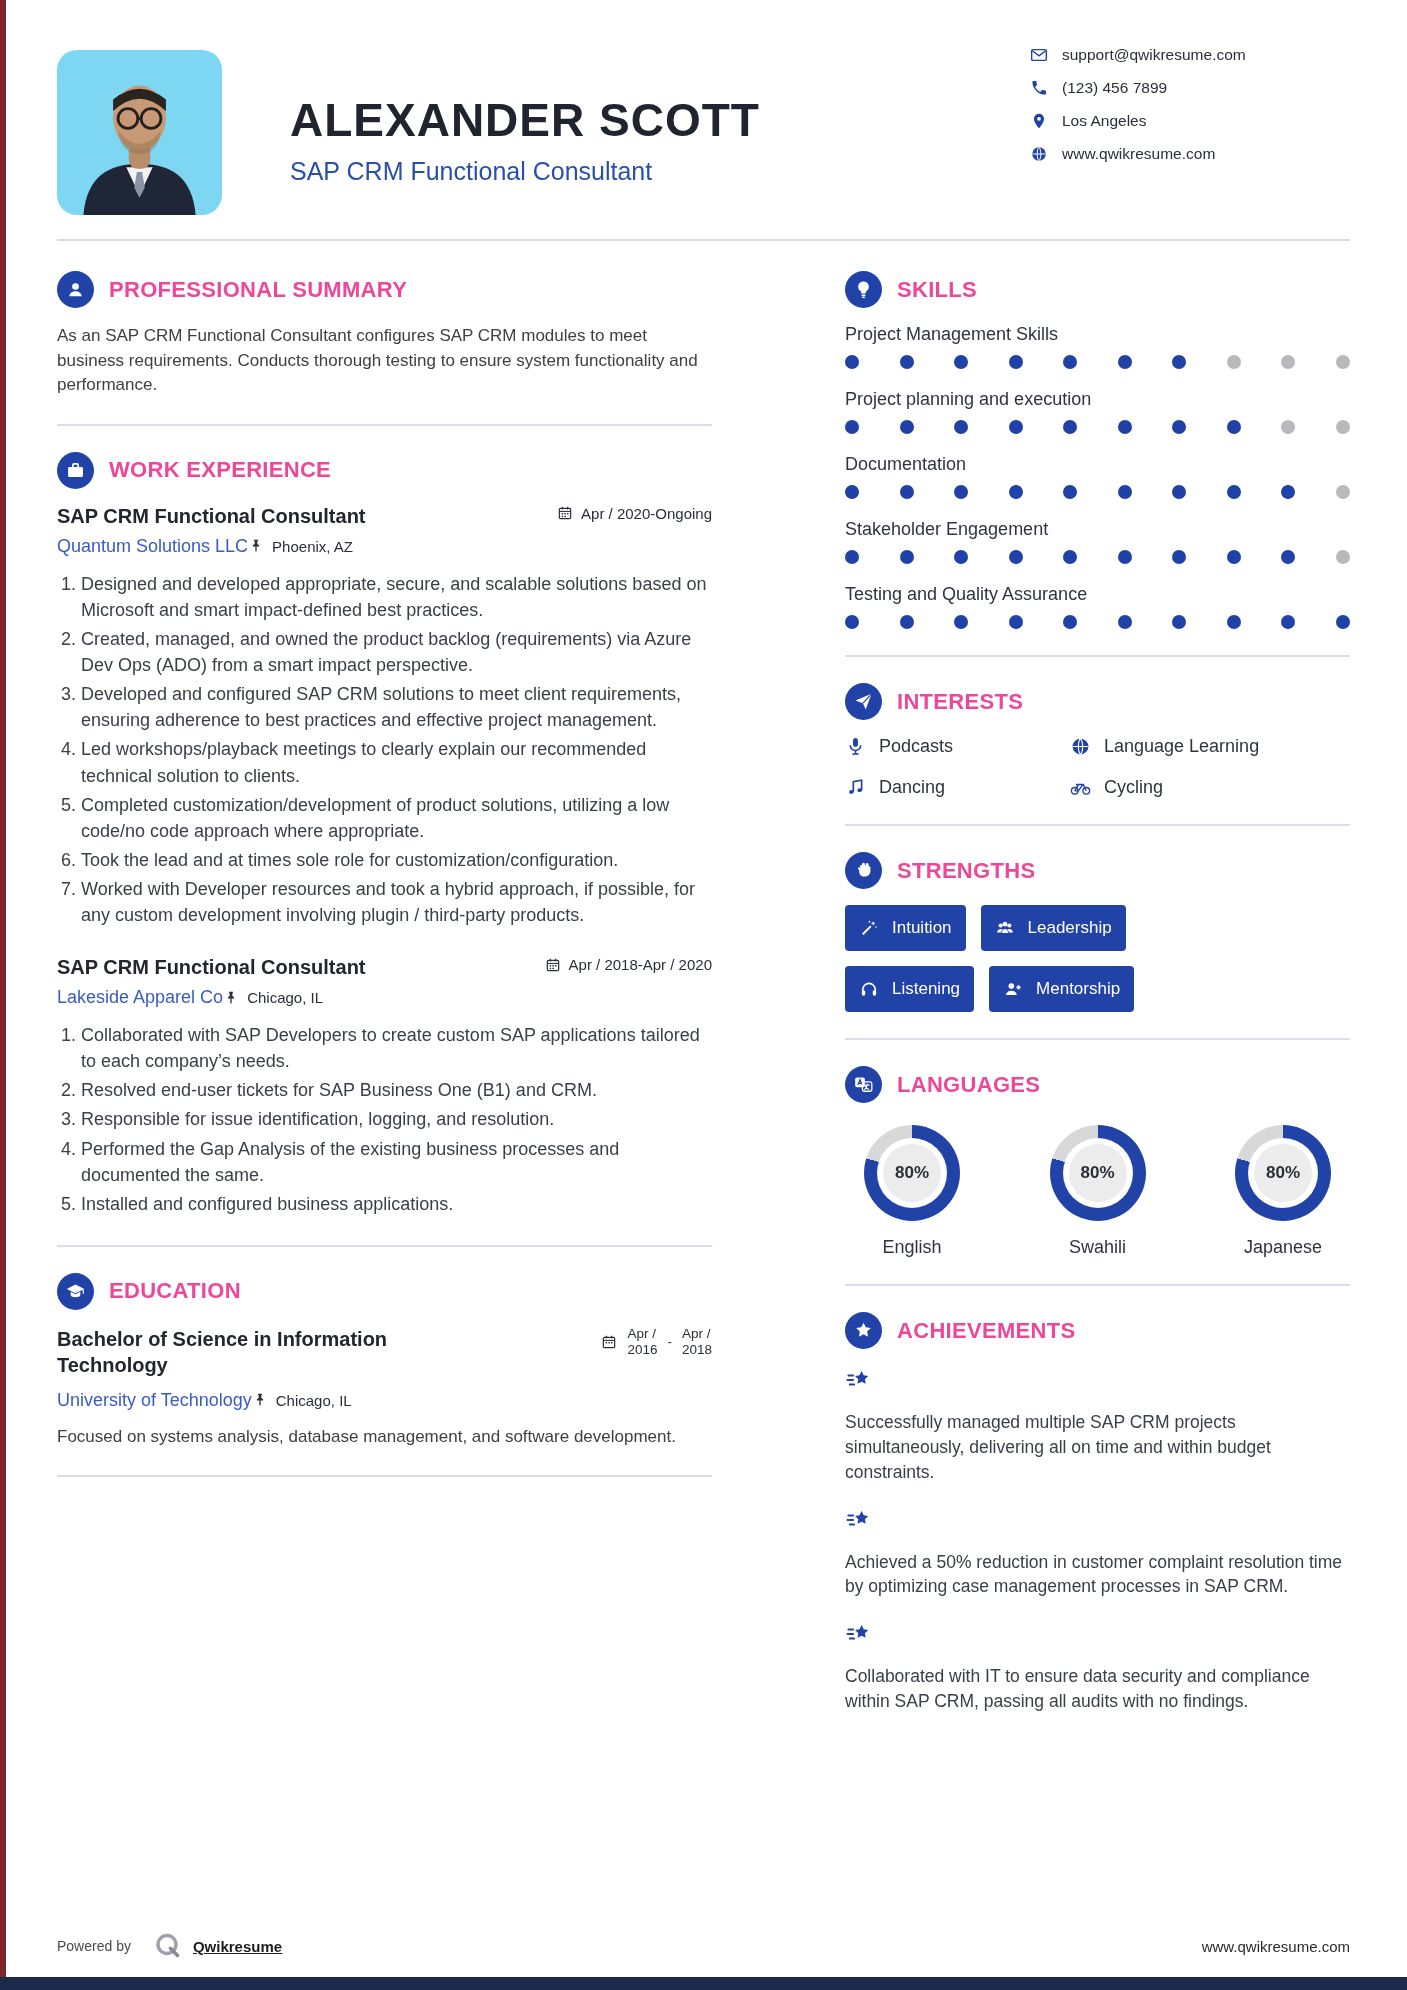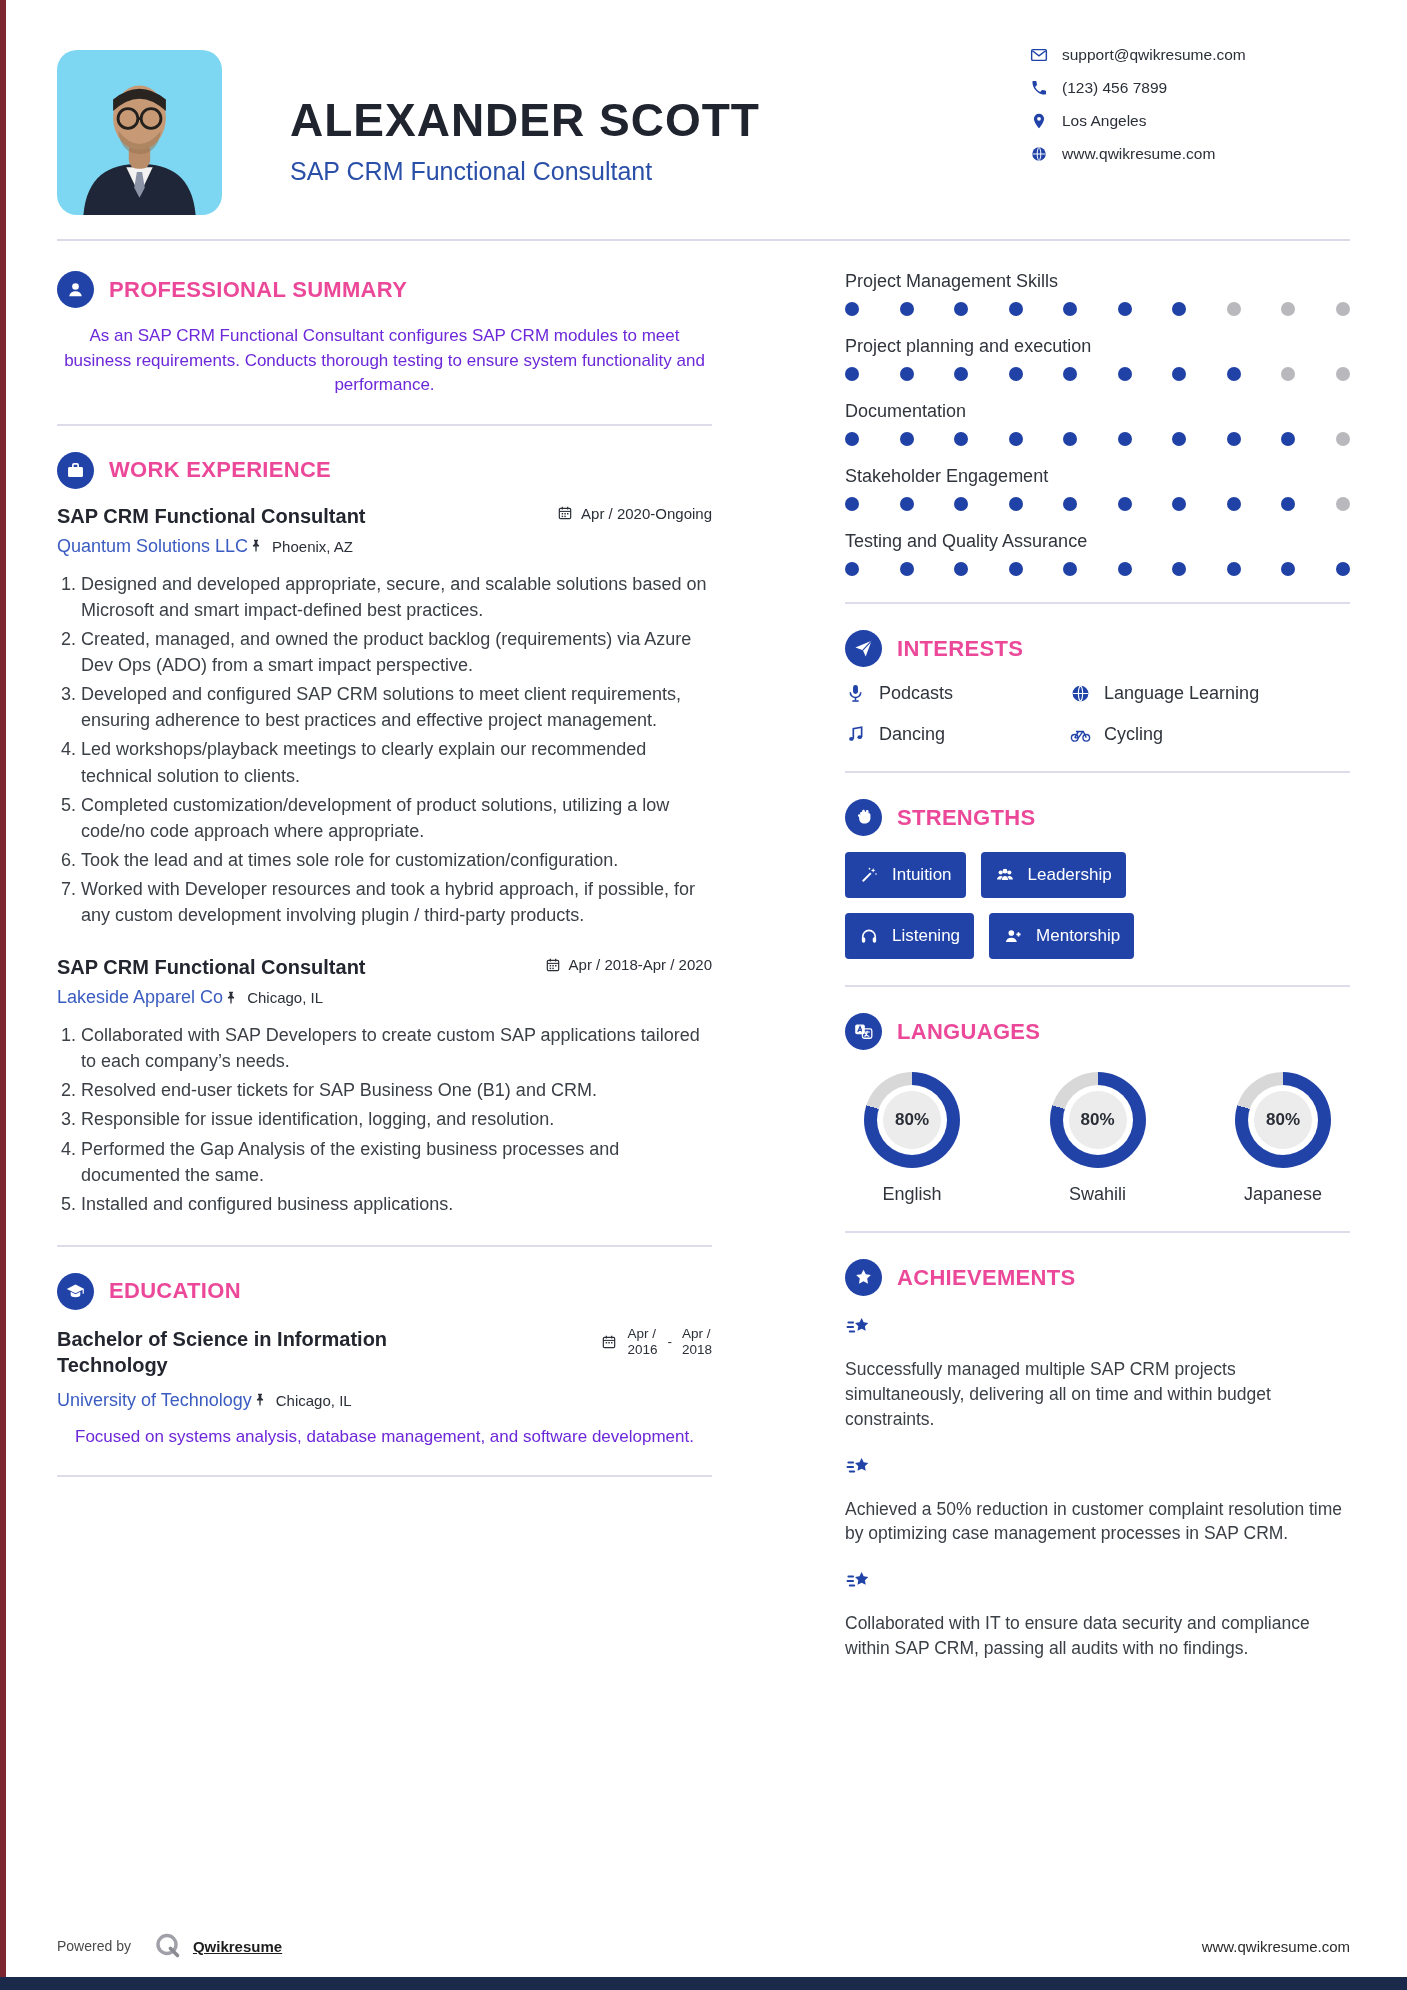--- a/index.html
+++ b/index.html
@@ -29,21 +29,21 @@
   .col-left { width:655px; flex:none; }
   .col-right { flex:1; min-width:0; }
   .divider { border:none; border-top:2px solid #dcdcea; margin:26px 0; }
 
   
   .sec-head { display:flex; align-items:center; gap:15px; margin-bottom:16px; }
   .sec-icon { width:37px; height:37px; border-radius:50%; background:#2143a8; display:flex; align-items:center; justify-content:center; flex:none; }
   .sec-icon svg { width:21px; height:21px; display:block; }
   .sec-title { font-size:22px; font-weight:700; color:#ec4899; letter-spacing:.3px; }
 
-  .body-text { font-size:17px; line-height:1.45; color:#6d28d9;text-align:center; }
+  .body-text { font-size:17px; line-height:1.45; color:#404040; }
 
   
   .job { margin-bottom:28px; }
   .job-row1 { display:flex; justify-content:space-between; align-items:flex-start; }
   .job-title { font-size:20px; font-weight:700; color:#23262e; }
   .job-meta { display:flex; align-items:center; gap:8px; font-size:15px; color:#2b2f38; white-space:nowrap; }
   .job-meta .micon { width:16px; height:16px; color:#2b2f38; flex:none; }
   .job-meta .micon svg { width:16px; height:16px; display:block; }
   .job-row2 { display:flex; align-items:center; margin-top:8px; }
   .company { font-size:18px; font-weight:500; color:#3a5cc0; text-decoration:none; }
@@ -327,20 +327,30 @@
           </div>
           <p class="body-text" style="margin-top:14px;">Focused on systems analysis, database management, and software development.</p>
         </section>
 
         <hr class="divider">
       </div>
 
       <div class="col-right">
 
         <section>
+          <div class="sec-head">
+            <span class="sec-icon">
+              <svg viewBox="0 0 24 24">
+                  <path d="M12 2.8a6 6 0 0 0-3.5 10.9c.6.5 1 1.2 1 2v1h5v-1c0-.8.4-1.5 1-2A6 6 0 0 0 12 2.8z" fill="#fff"></path>
+                  <rect x="9.7" y="17.8" width="4.6" height="1.6" rx=".8" fill="#fff"></rect>
+                  <rect x="10.3" y="20.1" width="3.4" height="1.5" rx=".7" fill="#fff"></rect>
+                </svg>
+            </span>
+            <span class="sec-title">SKILLS</span>
+          </div>
           <div class="skill">
             <div class="skill-label">Project Management Skills</div>
             <div class="dots">
                 <span class="dot filled"></span>
                 <span class="dot filled"></span>
                 <span class="dot filled"></span>
                 <span class="dot filled"></span>
                 <span class="dot filled"></span>
                 <span class="dot filled"></span>
                 <span class="dot filled"></span>

